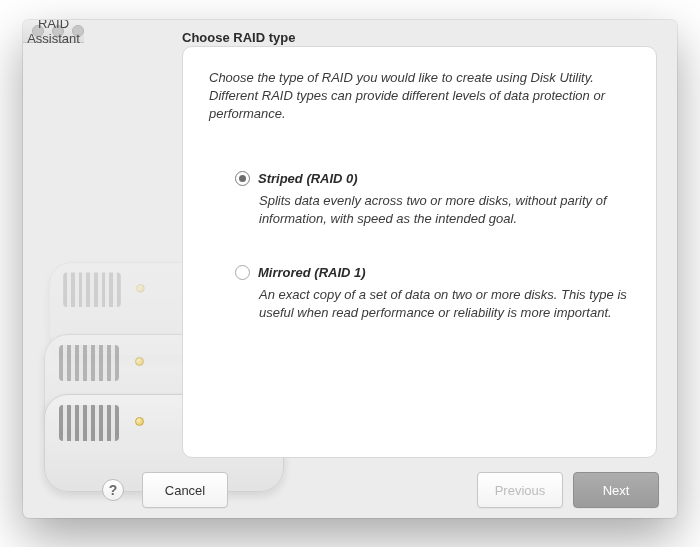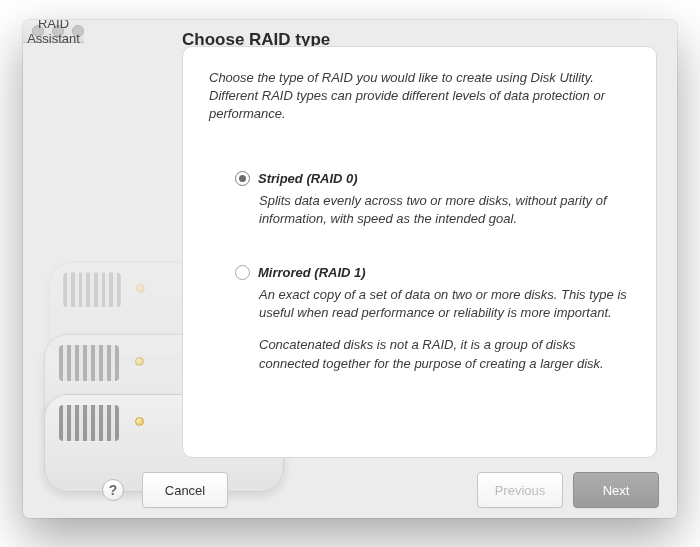--- a/index.html
+++ b/index.html
@@ -102,21 +102,21 @@
     background: #fff;
     border: 1px solid #d9d8d9;
     border-radius: 10px;
     font-style: italic;
   }
   .heading {
     position: absolute;
     left: 98px;
     top: 10px;
     font-weight: 600;
-    font-size: 17px;
+    font-size: 13px;
     color: #2b2b2b;
   }
   .intro {
     padding: 22px 26px 0 26px;
     line-height: 1.4;
     color: #3a3a3a;
   }
   .options {
     padding: 10px 18px 0 52px;
   }
@@ -251,21 +251,20 @@
           <div class="opt-header">
             <span class="radio">
                 <span class="dot"></span>
               </span>
             <span class="opt-title">Mirrored (RAID 1)</span>
           </div>
           <div class="opt-desc">An exact copy of a set of data on two or more disks. This type is useful when read performance or reliability is more important.</div>
         </div>
 
         <div class="opt">
-          <div class="opt-desc">Concatenated disks is not a RAID, it is a group of disks connected together for the purpose of creating a larger disk.</div>
         </div>
 
       </div>
     </div>
 
     <div class="footer">
       <div class="help">?</div>
       <div class="btn">Cancel</div>
       <div class="spacer"></div>
       <div class="btn disabled">Previous</div>

